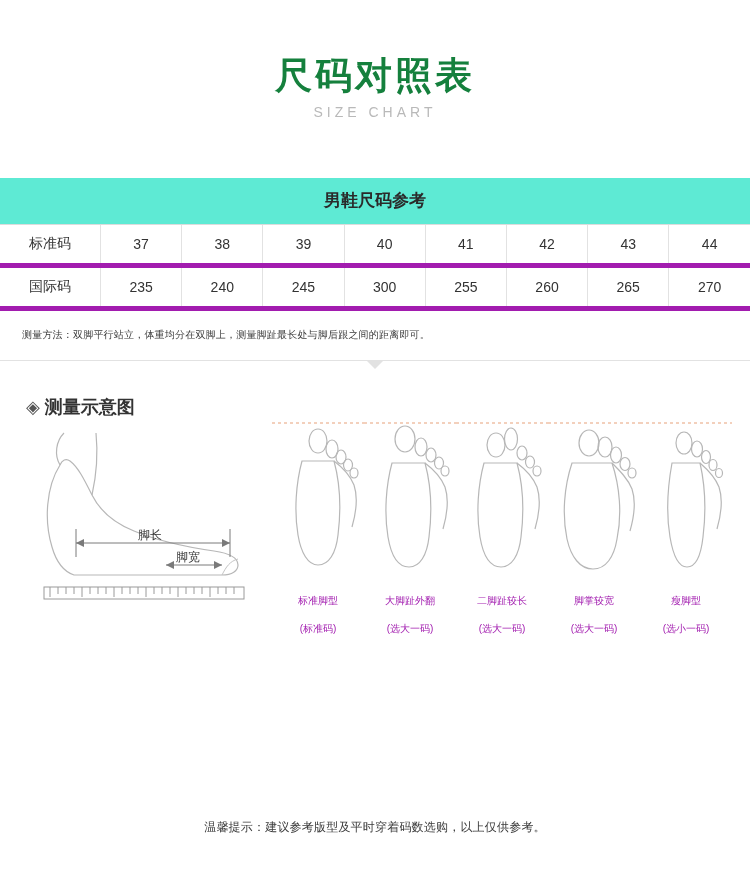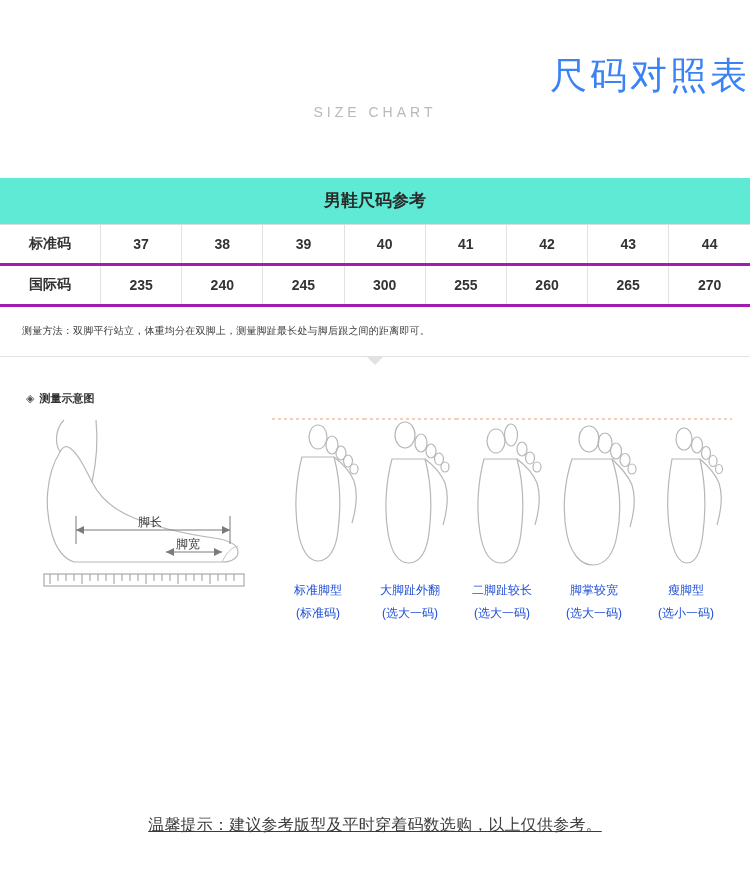--- a/index.html
+++ b/index.html
@@ -20,25 +20,24 @@
     height: 888px;
   }
 
   
   .header {
     padding-top: 54px;
     text-align: center;
   }
   .title-cn {
     font-size: 37px;
-    font-weight: normal;
+    font-weight: bold;
     letter-spacing: 3px;
-    color: #3b82f6;
+    color: #15803d;
     line-height: 1.2;
-    text-align: right;
   }
   .title-en {
     margin-top: 6px;
     font-size: 14px;
     letter-spacing: 4px;
     color: #b9b9b9;
     font-weight: normal;
   }
 
   
@@ -58,23 +57,22 @@
   table.size-table {
     width: 750px;
     border-collapse: collapse;
     table-layout: fixed;
   }
   table.size-table td {
     height: 36px;
     text-align: center;
     font-size: 14px;
     color: #333;
-    border-bottom: 3px solid #a21caf;
+    border-bottom: 5px solid #a21caf;
     border-right: 1px solid #e2e2e2;
-    font-weight: bold;
   }
   table.size-table tr td:last-child {
     border-right: none;
   }
   table.size-table td.rowhead {
     width: 98px;
     font-size: 14px;
     color: #333;
   }
   .note-measure {
@@ -110,21 +108,21 @@
   .illus-left {
     width: 268px;
     padding-left: 26px;
     box-sizing: border-box;
   }
   .illus-right {
     flex: 1;
     padding-left: 4px;
   }
   .sec-title {
-    font-size: 11px;
+    font-size: 18px;
     color: #333;
     font-weight: bold;
     margin-bottom: 6px;
   }
   .sec-title .dia {
     display: inline-block;
     margin-right: 5px;
     color: #555;
     font-weight: normal;
   }
@@ -133,37 +131,36 @@
   .foot-row {
     display: flex;
     justify-content: flex-start;
     margin-top: 6px;
   }
   .foot-item {
     width: 92px;
     text-align: center;
   }
   .foot-caption {
-    font-size: 12px;
-    color: #1d4ed8;
+    font-size: 10px;
+    color: #a21caf;
     line-height: 1.55;
-    margin-top: 4px;
+    margin-top: 12px;
   }
 
   
   .footer-tip {
     position: absolute;
     left: 0;
     right: 0;
     bottom: 52px;
     text-align: center;
-    font-size: 16px;
+    font-size: 12px;
     color: #3b3b3b;
     letter-spacing: .2px;
-    text-decoration: underline;
   }
   svg { display: block; }
 </style>
 </head>
 <body>
 
 <div class="page">
 
   <div class="header">
     <div class="title-cn">尺码对照表</div>

